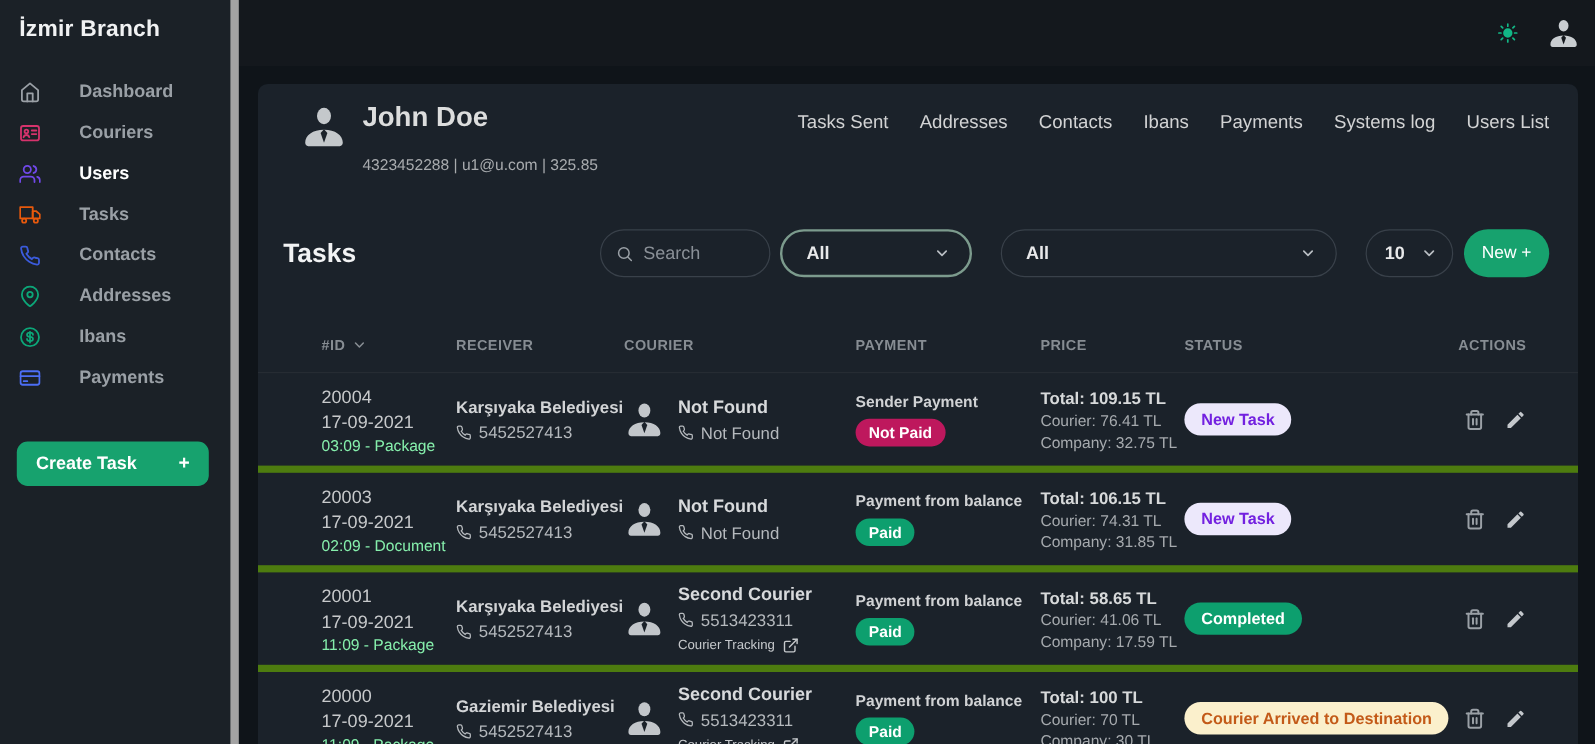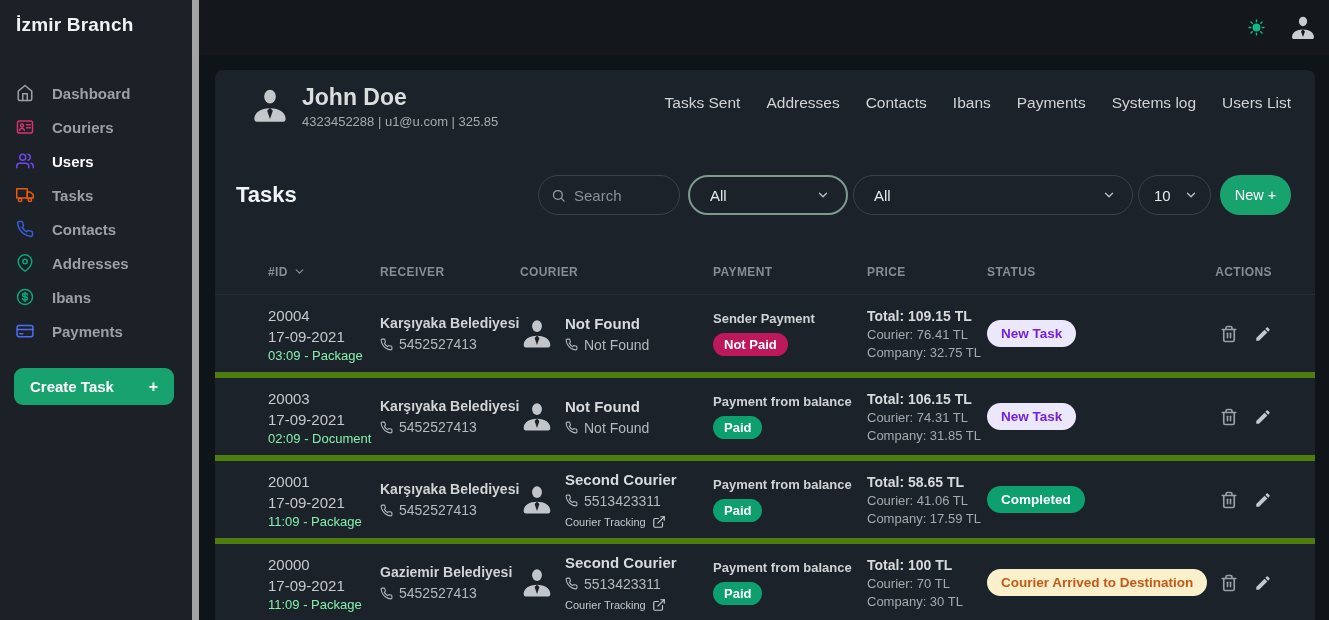--- a/index.html
+++ b/index.html
@@ -11,21 +11,21 @@
   svg { display:block; }
 
   
   .sidebar {
     position:absolute; left:0; top:0; width:199px; height:620px;
     background:#1b2127; border-right:7px solid #a3a3a3; z-index:5;
     padding:14px 0 0 16px;
   }
   .sidebar-title { font-size:19px; font-weight:bold; color:#f1f2f3; letter-spacing:.2px; }
   .nav { margin-top:32px; display:flex; flex-direction:column; }
-  .nav-item { display:flex; align-items:flex-end; gap:18px; height:34px; cursor:pointer; }
+  .nav-item { display:flex; align-items:flex-start; gap:32px; height:34px; cursor:pointer; }
   .nav-icon { width:18px; height:18px; flex:0 0 18px; }
   .nav-icon svg { width:18px; height:18px; }
   .nav-label { font-size:15px; font-weight:600; color:#9aa0a6; }
   .nav-item.active .nav-label { color:#ffffff; font-weight:bold; }
   .create-task-btn {
     margin-top:28px; margin-left:-2px; width:160px; height:37px; border:none; border-radius:9px;
     background:#17a26e; color:#fff; font-family:inherit; font-size:15px; font-weight:bold;
     display:flex; align-items:center; justify-content:space-between; padding:0 16px; cursor:pointer;
   }
   .create-task-btn .plus { font-size:16px; font-weight:bold; }
@@ -46,21 +46,21 @@
     position:absolute; left:16px; top:15px; width:1100px; height:calc(100% - 5px);
     background:#1b222a; border-radius:8px 8px 0 0;
   }
 
   
   .user-header { display:flex; align-items:flex-start; padding:14px 24px 0 35px; }
   .user-avatar { width:40px; height:40px; color:#c4c8cb; margin-top:2px; }
   .user-avatar svg { width:40px; height:40px; }
   .user-id-block { margin-left:12px; }
   .user-name { font-size:23px; font-weight:bold; color:#dcdddd; line-height:1.15; }
-  .user-meta { font-size:13px; color:#a8abae; margin-top:4px;text-align:center; }
+  .user-meta { font-size:13px; color:#a8abae; margin-top:20px;text-align:center; }
   .profile-tabs { margin-left:auto; display:flex; gap:26px; padding-top:10px; }
   .profile-tab { font-size:15.5px; color:#d2d3d4; cursor:pointer; white-space:nowrap; }
 
   
   .section-row { display:flex; align-items:center; margin:46px 24px 0 21px; }
   .section-title { font-size:22px; font-weight:bold; color:#f2f3f4; }
   .controls { margin-left:auto; display:flex; align-items:center; gap:8px; }
   .search-box {
     width:142px; height:40px; border:1px solid #39414a; border-radius:20px;
     display:flex; align-items:center; gap:8px; padding:0 12px; background:transparent;
@@ -302,21 +302,21 @@
       <div class="controls">
         <div class="search-box">
           <span class="s-icon">
             <svg viewBox="0 0 24 24" fill="none" stroke="currentColor" stroke-width="2" stroke-linecap="round">
                 <circle cx="11" cy="11" r="7"></circle>
                 <line x1="21" y1="21" x2="16.6" y2="16.6"></line>
               </svg>
           </span>
           <input type="text" placeholder="Search" style="">
         </div>
-        <div id="filter-selects" style="display:flex;align-items:flex-start;gap:5px;">
+        <div id="filter-selects" style="display:flex;align-items:flex-start;gap:24px;font-weight:bold;">
   <div class="select-pill sel-0 focused">
     <span class="sel-value">All</span>
     <span class="chev">
       <svg viewBox="0 0 24 24" fill="none" stroke="currentColor" stroke-width="2.4" stroke-linecap="round" stroke-linejoin="round">
                   <polyline points="6 9 12 15 18 9"></polyline>
                 </svg>
     </span>
   </div>
 
   <div class="select-pill sel-1">

